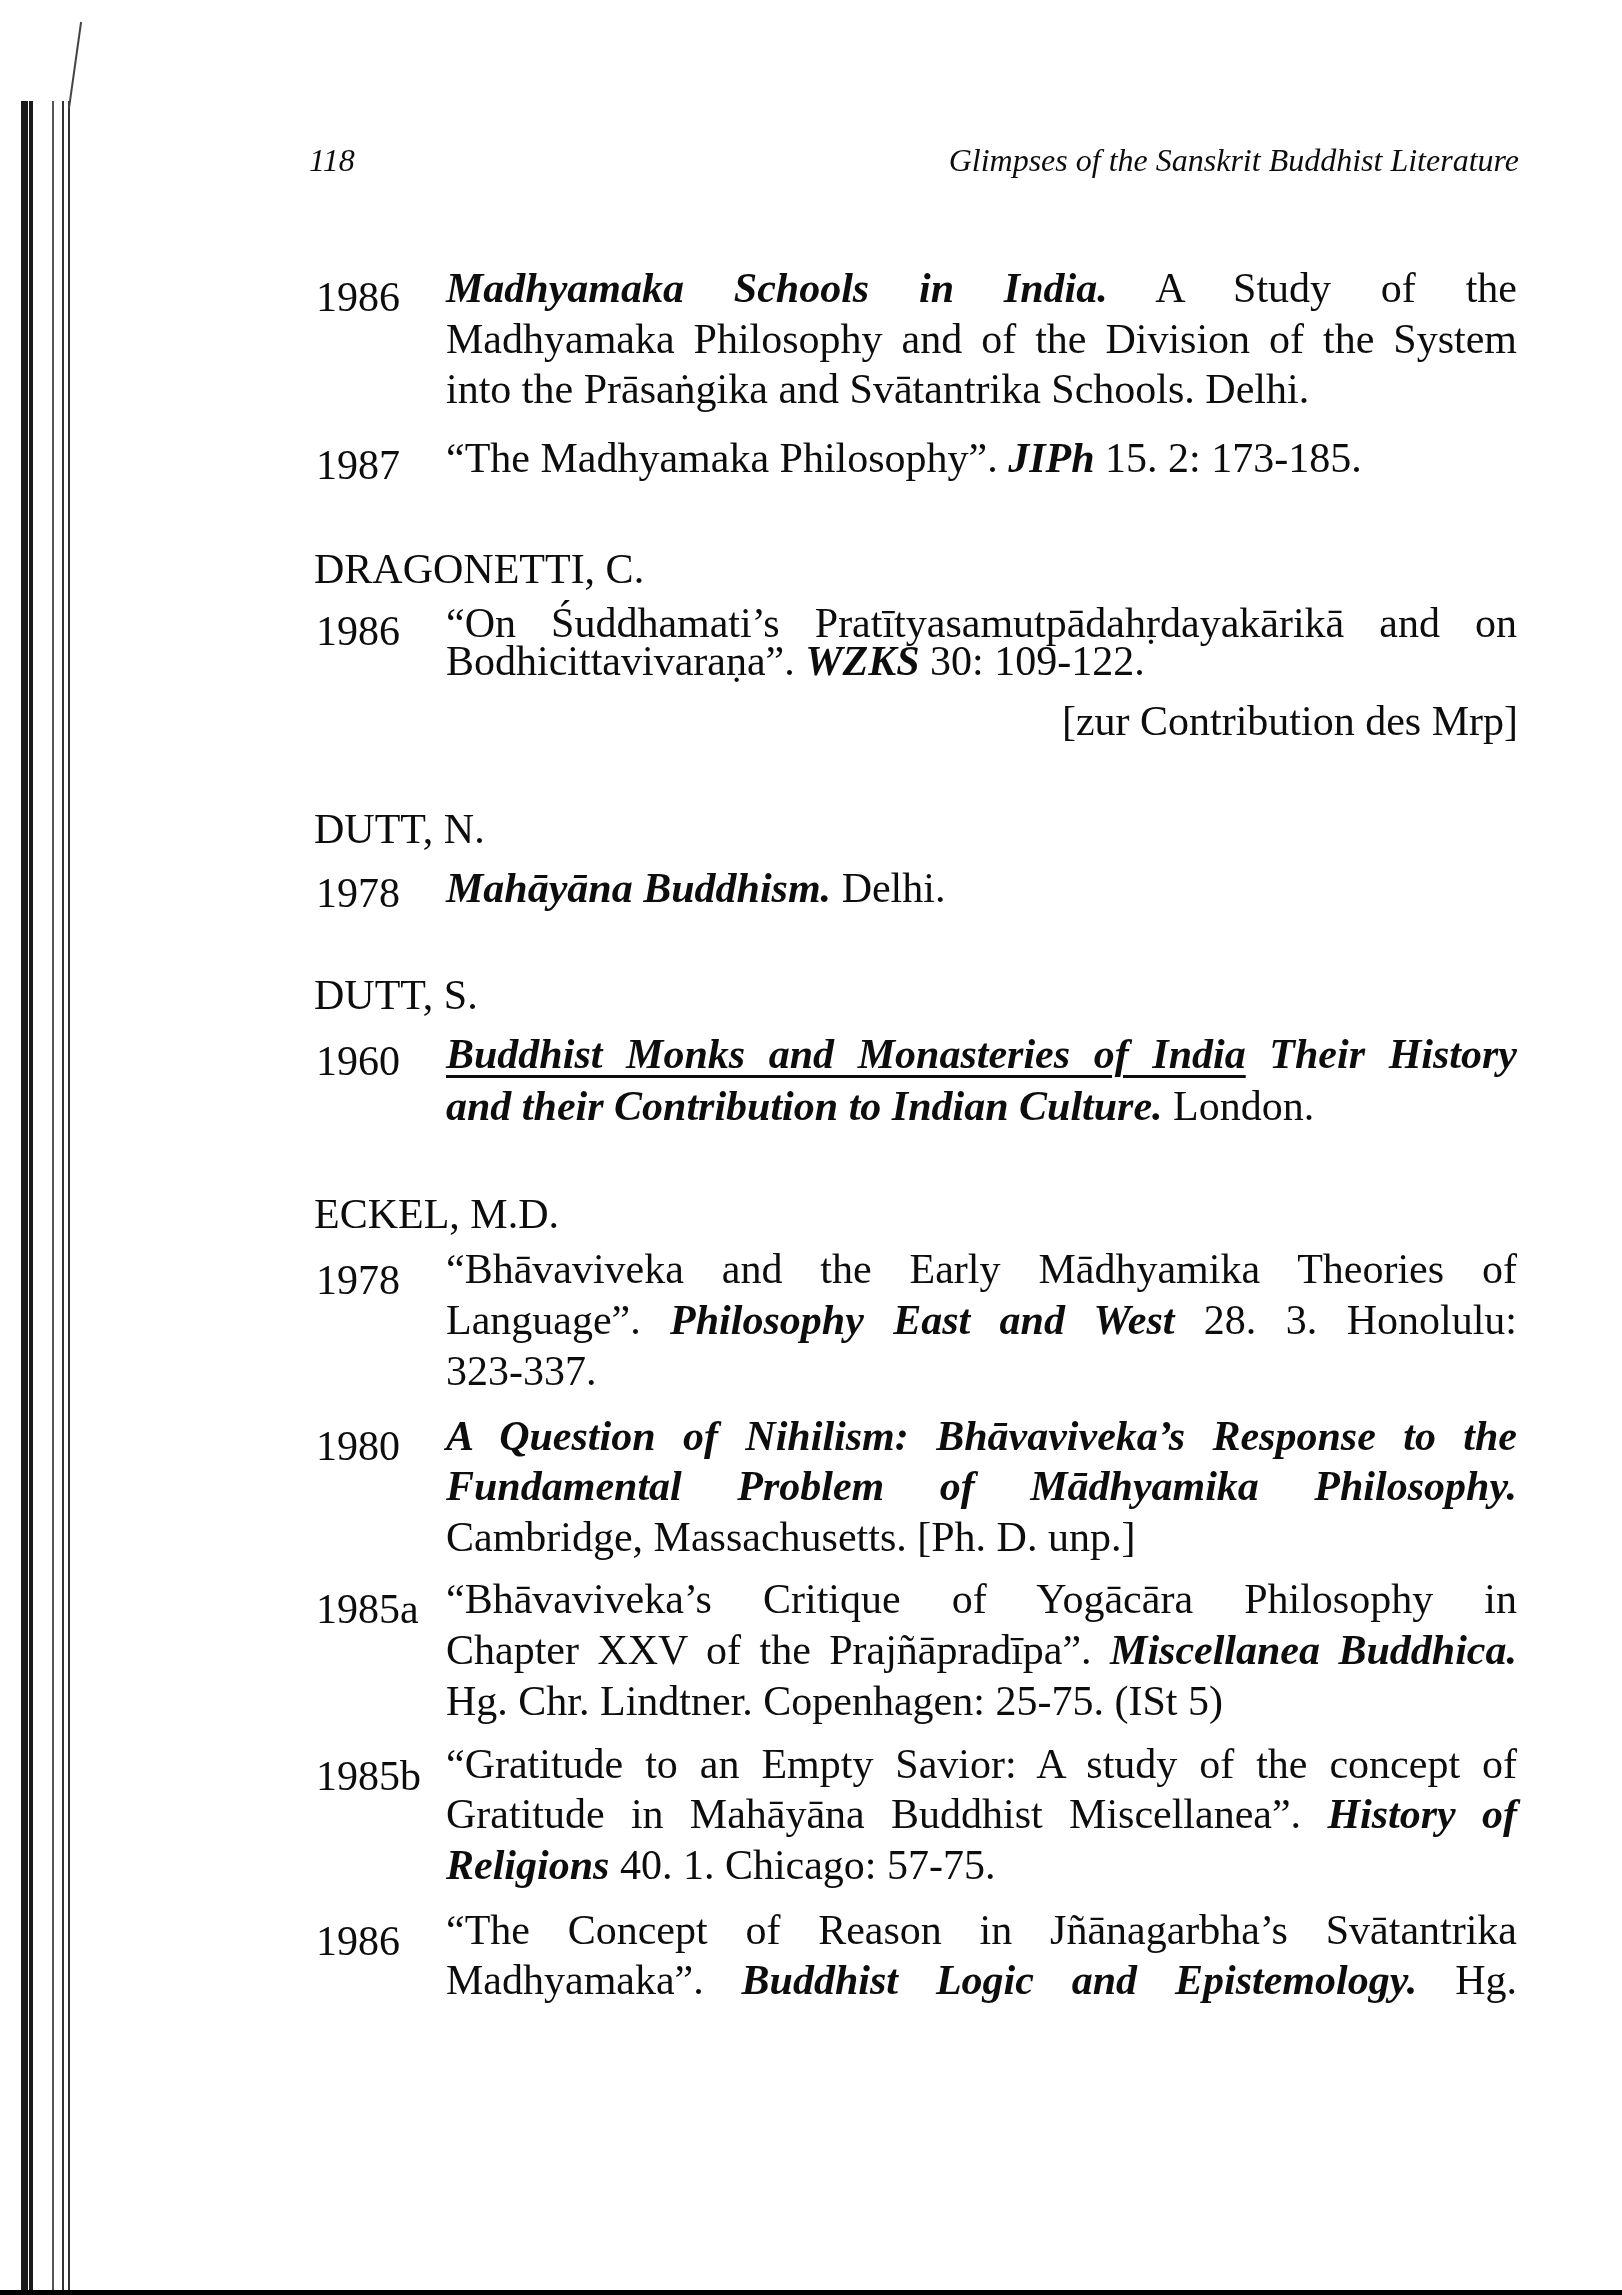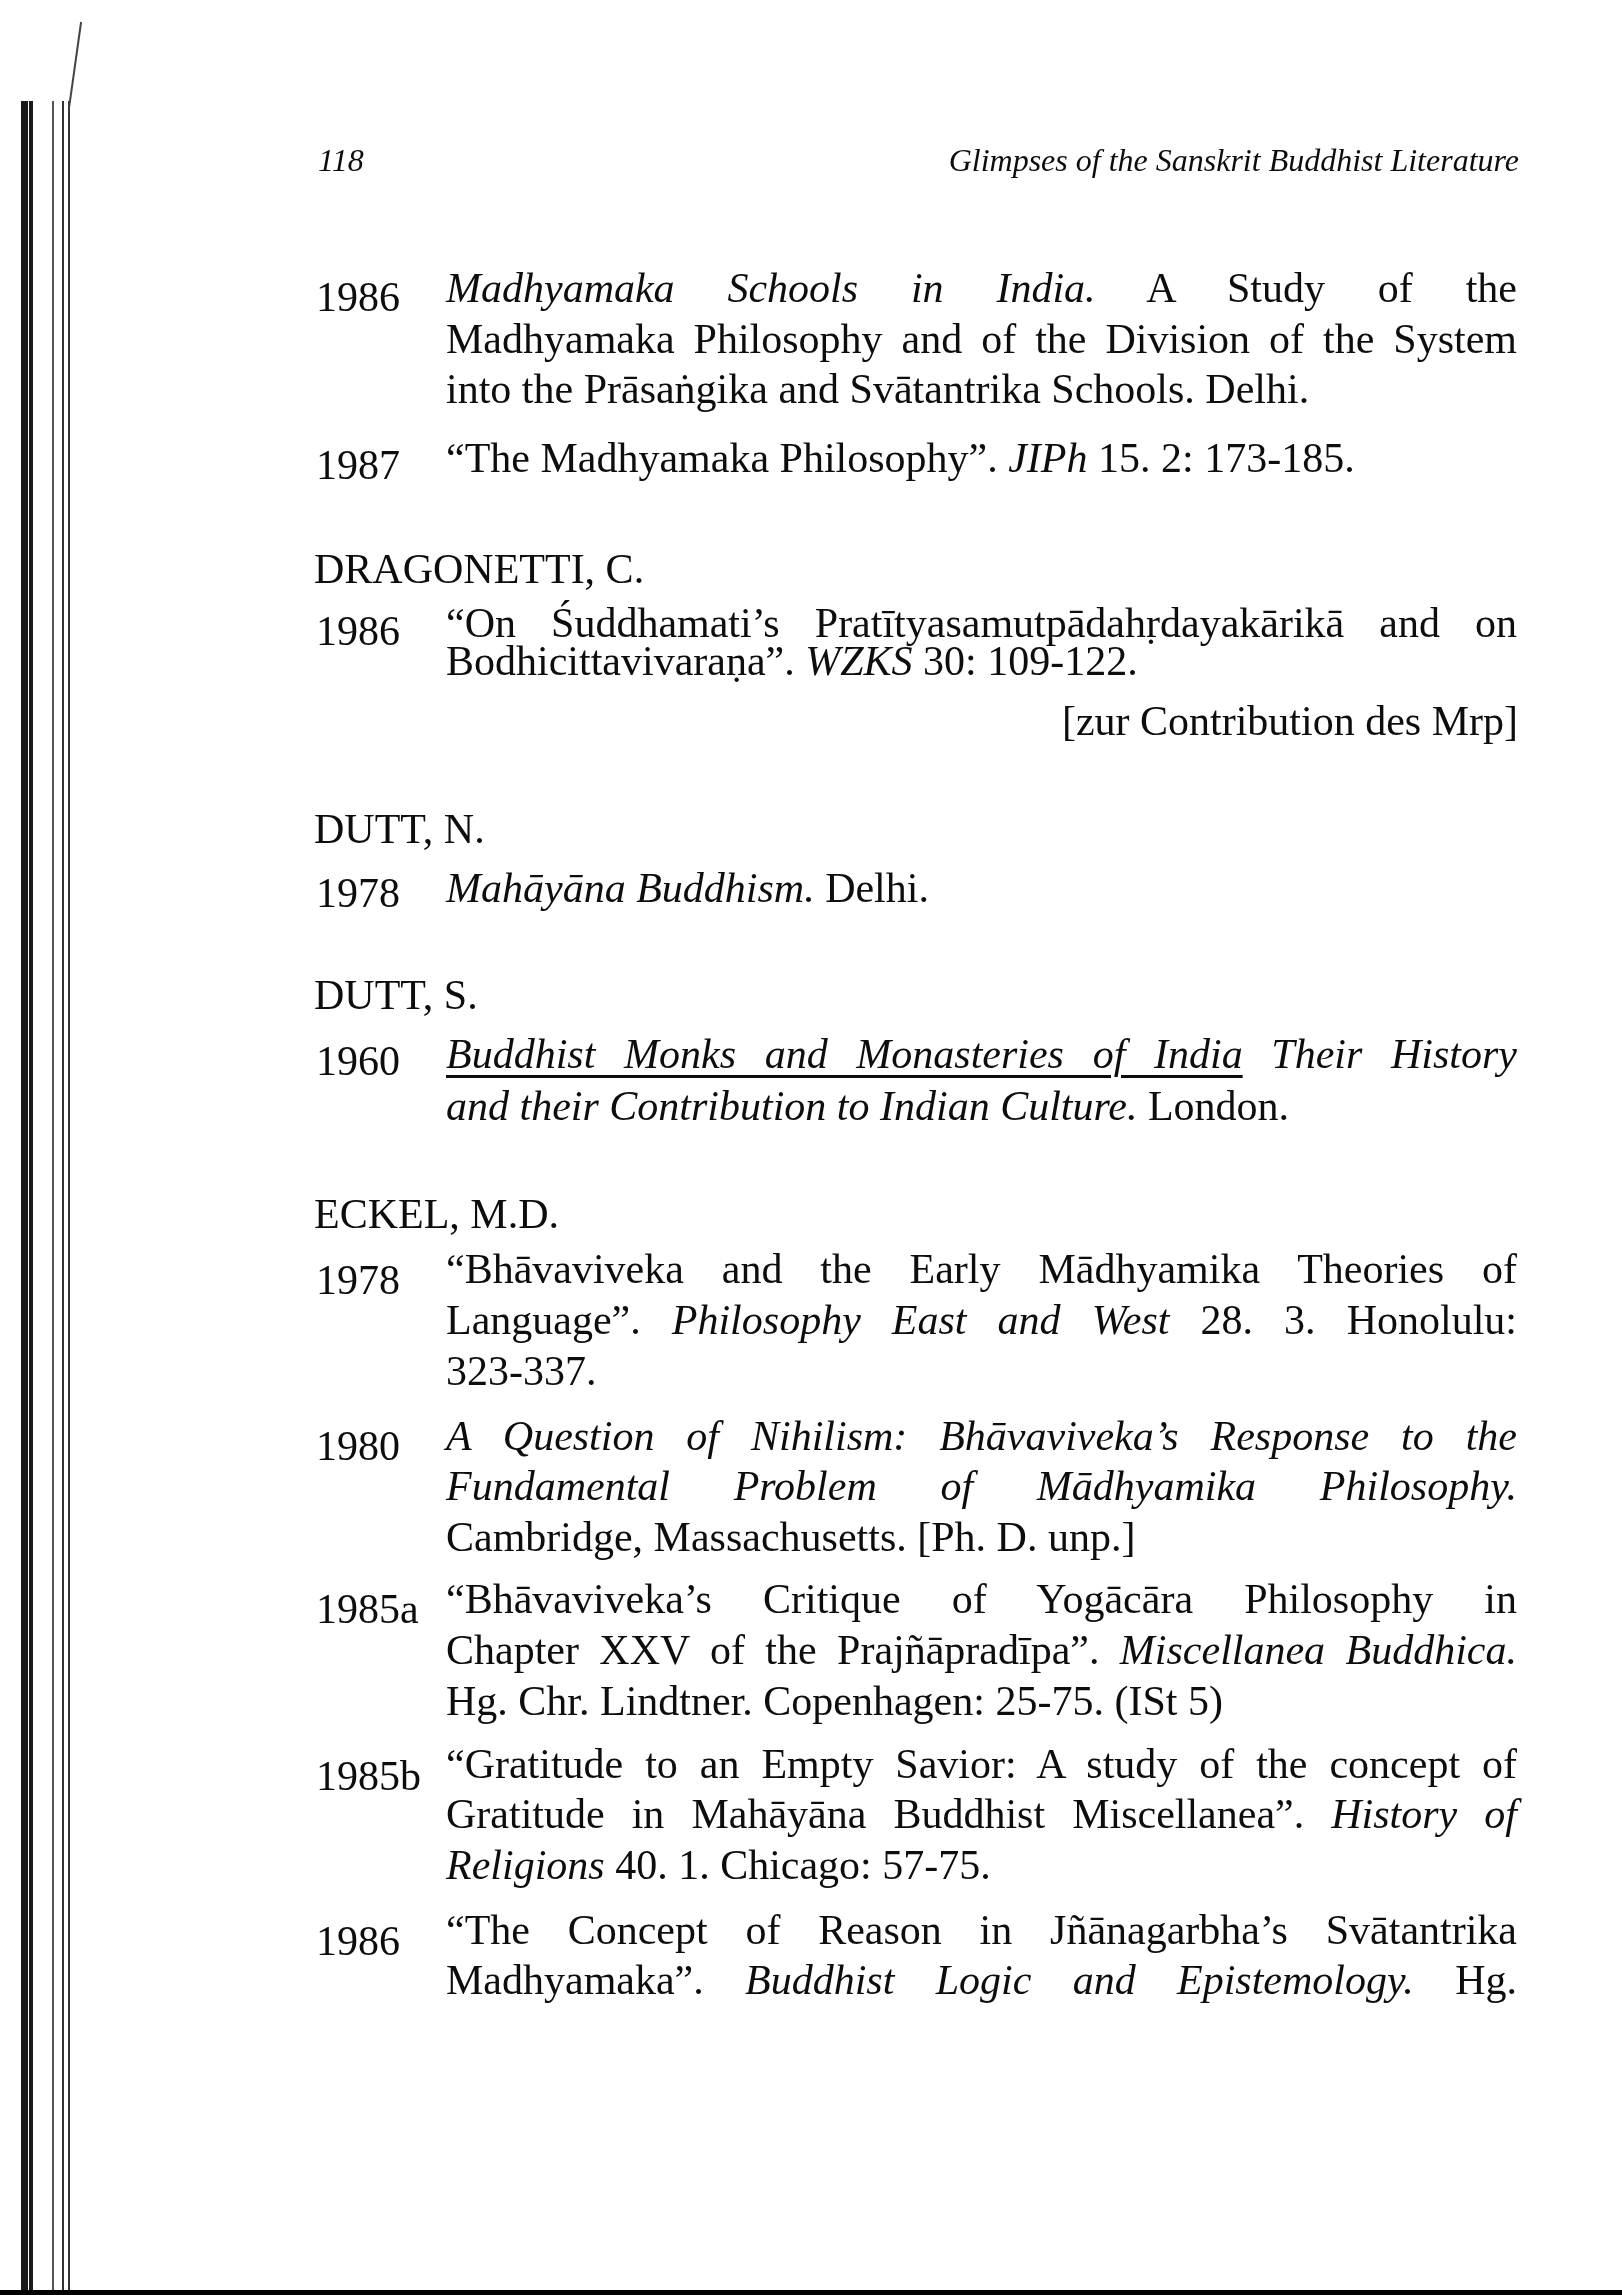--- a/index.html
+++ b/index.html
@@ -15,30 +15,30 @@
       position: absolute; left: 19.4px; top: 101px; width: 62px; height: 2191px;
     }
     .binding .b { position: absolute; top: 0; bottom: 0; background: #1a1a1a; }
     .edge-curve {
       position: absolute; left: 68px; top: 21px; width: 2.1px; height: 87px;
       background: #444; transform: rotate(8deg); transform-origin: bottom left;
     }
     .bottom-bar { position: absolute; left: 0; right: 0; bottom: 0; height: 5.5px; background: #000; }
 
     .running-head { position: absolute; top: 142px; font-size: 32px; font-style: italic; }
-    .page-number { left: 318px; font-style: italic; text-align: center; }
+    .page-number { left: 309px; font-style: italic; text-align: center; }
     .running-title { right: 104px; }
 
     .line { position: absolute; font-size: 42px; line-height: 1; white-space: nowrap; }
     .year { left: 316px; }
     .body-line { left: 446px; }
     .body-line.justify { width: 1071px; text-align: justify; text-align-last: justify; }
     .author { left: 314px; }
     .right-note { right: 105px; }
-    i { font-style: italic; }
+    i { font-style: italic; font-weight: bold; }
     .ul { text-decoration: underline; text-decoration-thickness: 2.8px; text-underline-offset: 7px; }
   </style>
 </head>
 <body>
 
 <div class="binding">
   <div class="b" style="left:1.4px;width:7px;"></div>
   <div class="b" style="left:9.7px;width:3.5px;"></div>
   <div class="b" style="left:33px;width:2.1px;background:#555;"></div>
   <div class="b" style="left:43px;width:2.1px;background:#333;"></div>

